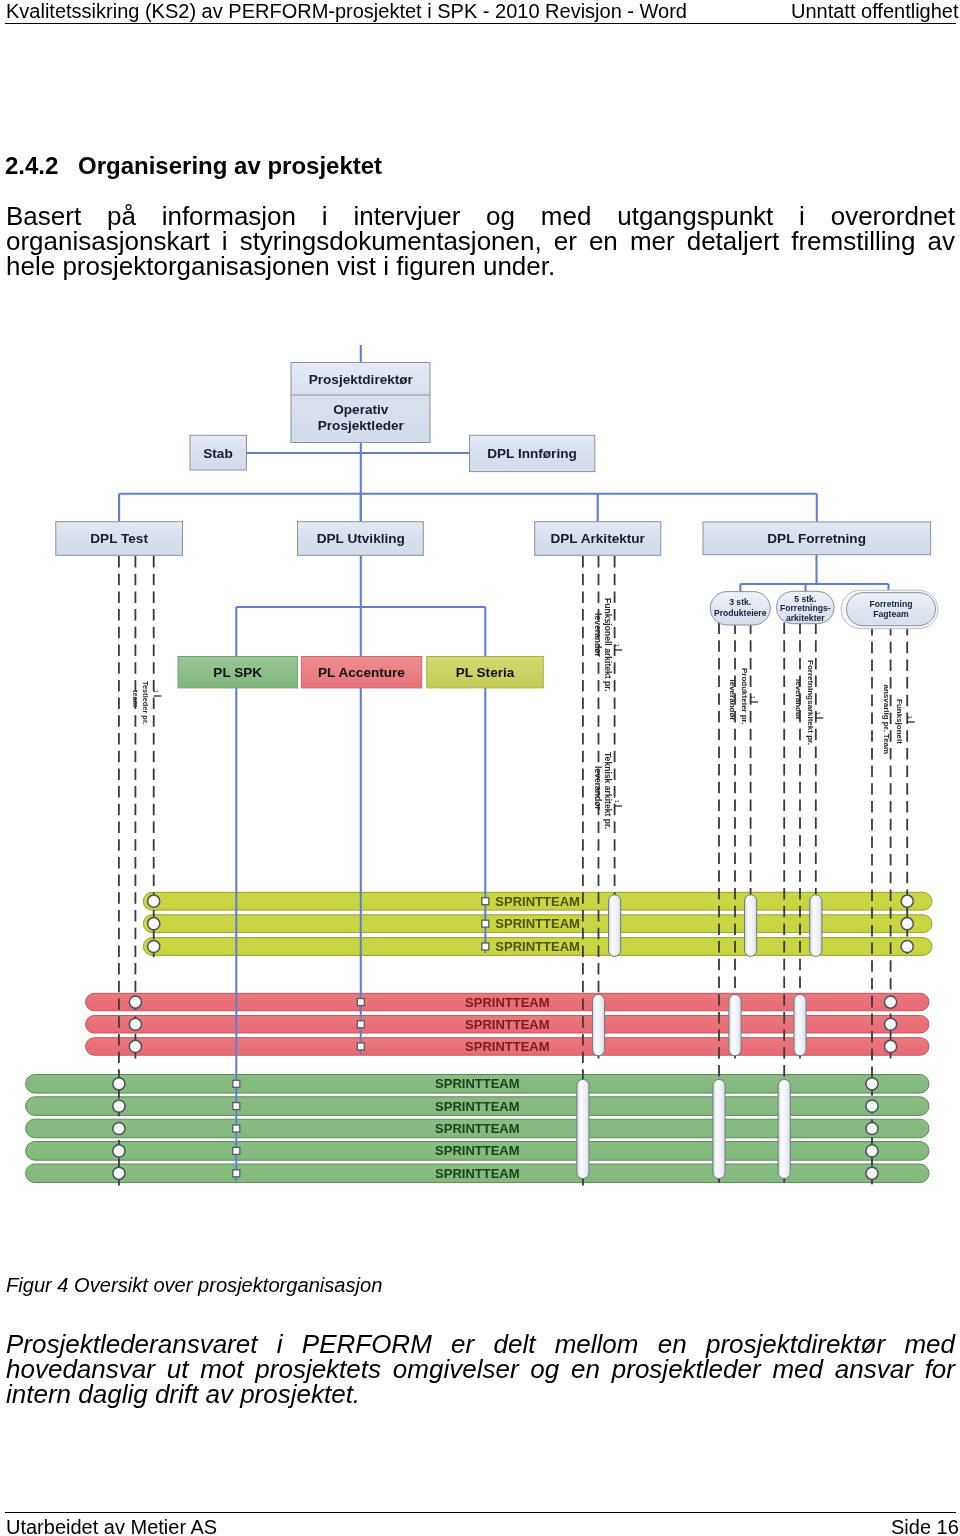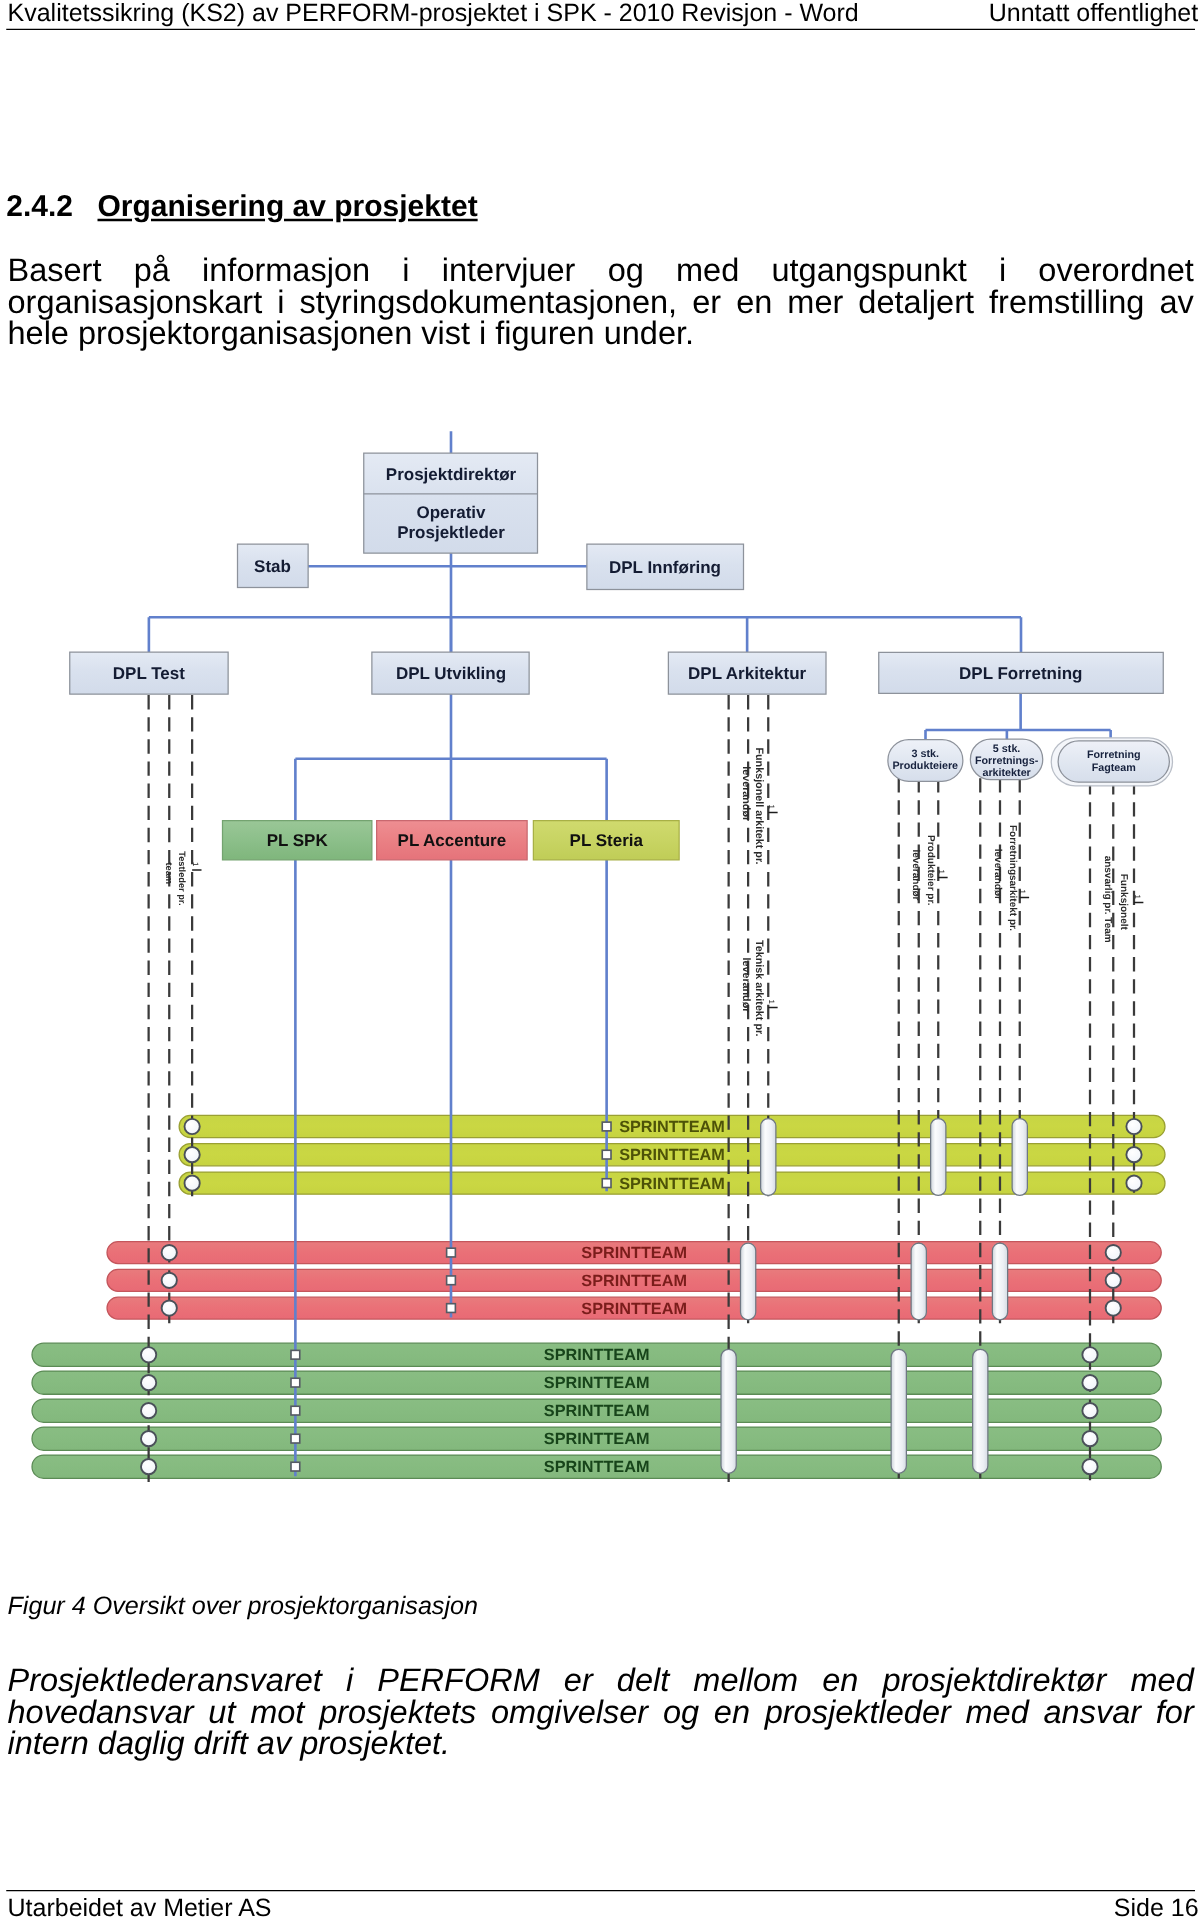--- a/index.html
+++ b/index.html
@@ -12,21 +12,21 @@
   #hdr .hr{position:absolute;left:791px;top:0px;font-size:20px;line-height:22px;white-space:nowrap;}
   #hdr .rule{position:absolute;left:5px;top:23px;width:951px;height:1px;background:#000;}
 
   
   #ftr{position:absolute;left:0;top:1504px;width:960px;height:32px;text-align:center;}
   #ftr .rule{position:absolute;left:5px;top:8px;width:951px;height:1px;background:#000;}
   #ftr .fl{position:absolute;left:6px;top:12px;font-size:20px;line-height:22px;white-space:nowrap;}
   #ftr .fr{position:absolute;left:891px;top:12px;font-size:20px;line-height:22px;white-space:nowrap;}
 
   
-  #h2{position:absolute;left:5px;top:153px;width:950px;font-size:24px;font-weight:bold;line-height:26px;white-space:nowrap;text-decoration:underline;}
+  #h2{position:absolute;left:5px;top:153px;width:950px;font-size:24px;font-weight:bold;line-height:26px;white-space:nowrap;}
   #h2 .num{display:inline-block;width:73px;}
   .para{position:absolute;left:6px;width:949px;font-size:26px;line-height:25px;text-align:justify;}
   #p1{top:204px;}
   #cap{position:absolute;left:6px;top:1274px;width:947px;font-size:20.1px;line-height:22px;text-align:left;font-style:italic;}
   #p2{top:1332px;font-style:italic;}
   #p3{top:1394px;text-align-last:justify;}
 
   
   #fig{position:absolute;left:0px;top:296px;width:960px;height:900px;}
   #fig svg{display:block;width:960px;height:900px;filter:blur(0.5px);}

